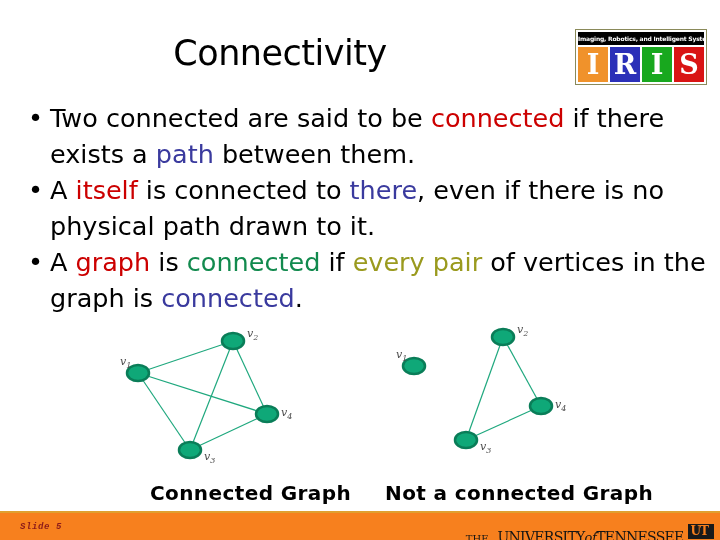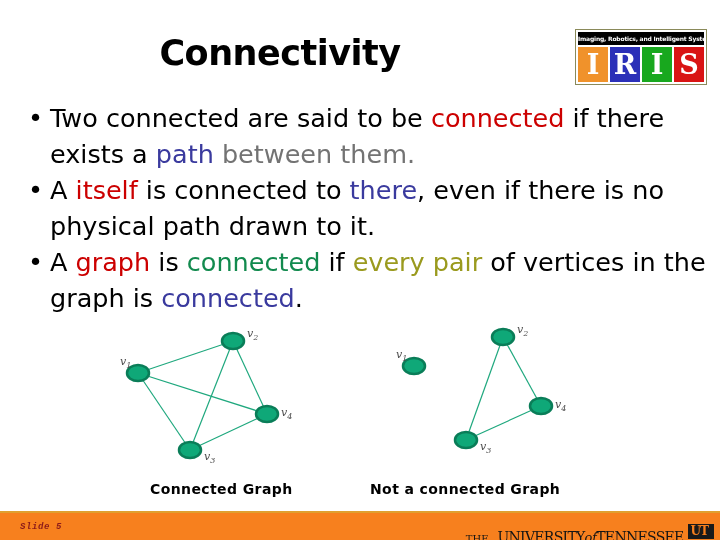--- a/index.html
+++ b/index.html
@@ -17,21 +17,21 @@
   }
 
   
   #title {
     position: absolute;
     left: 0;
     top: 36px;
     width: 560px;
     text-align: center;
     font-family: "DejaVu Sans", sans-serif;
-    font-weight: bold;
+    font-weight: normal;
     font-size: 35px;
     letter-spacing: -0.5px;
     color: #000000;
     line-height: 1;
     white-space: nowrap;
   }
 
   
   #iris-logo {
     position: absolute;
@@ -118,27 +118,27 @@
   }
   .vsub {
     font-size: 8px;
   }
 
   
   .caption {
     position: absolute;
     font-family: "DejaVu Sans", sans-serif;
     font-weight: bold;
-    font-size: 14px;
+    font-size: 20px;
     color: #000000;
     letter-spacing: 0.4px;
     white-space: nowrap;
   }
   #caption-connected { left: 150px; top: 481px; }
-  #caption-disconnected { left: 370px; top: 481px; }
+  #caption-disconnected { left: 385px; top: 481px; }
 
   
   #footer {
     position: absolute;
     left: 0;
     top: 511px;
     width: 720px;
     height: 29px;
     background: #F7801E;
     border-top: 2px solid #E0A030;
@@ -207,21 +207,21 @@
       <div class="iris-cell iris-i1">I</div>
       <div class="iris-cell iris-r">R</div>
       <div class="iris-cell iris-i2">I</div>
       <div class="iris-cell iris-s">S</div>
     </div>
   </div>
 
   <div id="bullets">
     <div class="bullet">
       <span class="bullet-dot">•</span>
-      <span class="bullet-text"><span style="color: rgb(0, 0, 0);">Two connected are said to be </span><span style="color: rgb(204, 0, 0);">connected</span><span style="color: rgb(0, 0, 0);"> if there exists a </span><span style="color: rgb(58, 58, 158);">path</span><span style="color: #737373;"> between them.</span></span>
+      <span class="bullet-text"><span style="color: rgb(0, 0, 0);">Two connected are said to be </span><span style="color: rgb(204, 0, 0);">connected</span><span style="color: rgb(0, 0, 0);"> if there exists a </span><span style="color: rgb(58, 58, 158);">path</span><span style="color: #000000;"> between them.</span></span>
     </div>
     <div class="bullet">
       <span class="bullet-dot">•</span>
       <span class="bullet-text"><span style="color: rgb(0, 0, 0);">A </span><span style="color: rgb(204, 0, 0);">itself</span><span style="color: rgb(0, 0, 0);"> is connected to </span><span style="color: rgb(58, 58, 158);">there</span><span style="color: rgb(0, 0, 0);">, even if there is no physical path drawn to it.</span></span>
     </div>
     <div class="bullet">
       <span class="bullet-dot">•</span>
       <span class="bullet-text"><span style="color: rgb(0, 0, 0);">A </span><span style="color: rgb(204, 0, 0);">graph</span><span style="color: rgb(0, 0, 0);"> is </span><span style="color: rgb(18, 138, 78);">connected</span><span style="color: rgb(0, 0, 0);"> if </span><span style="color: rgb(154, 154, 30);">every pair</span><span style="color: rgb(0, 0, 0);"> of vertices in the graph is </span><span style="color: rgb(58, 58, 158);">connected</span><span style="color: rgb(0, 0, 0);">.</span></span>
     </div>
   </div>

